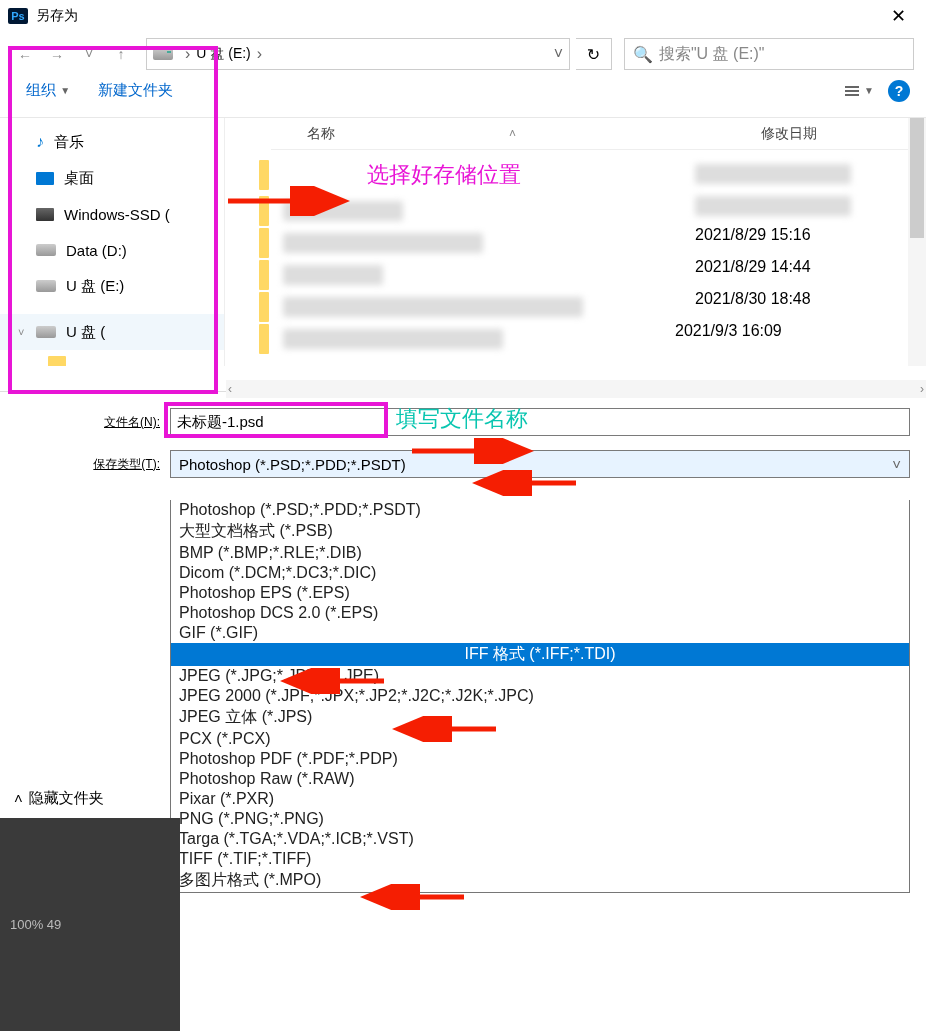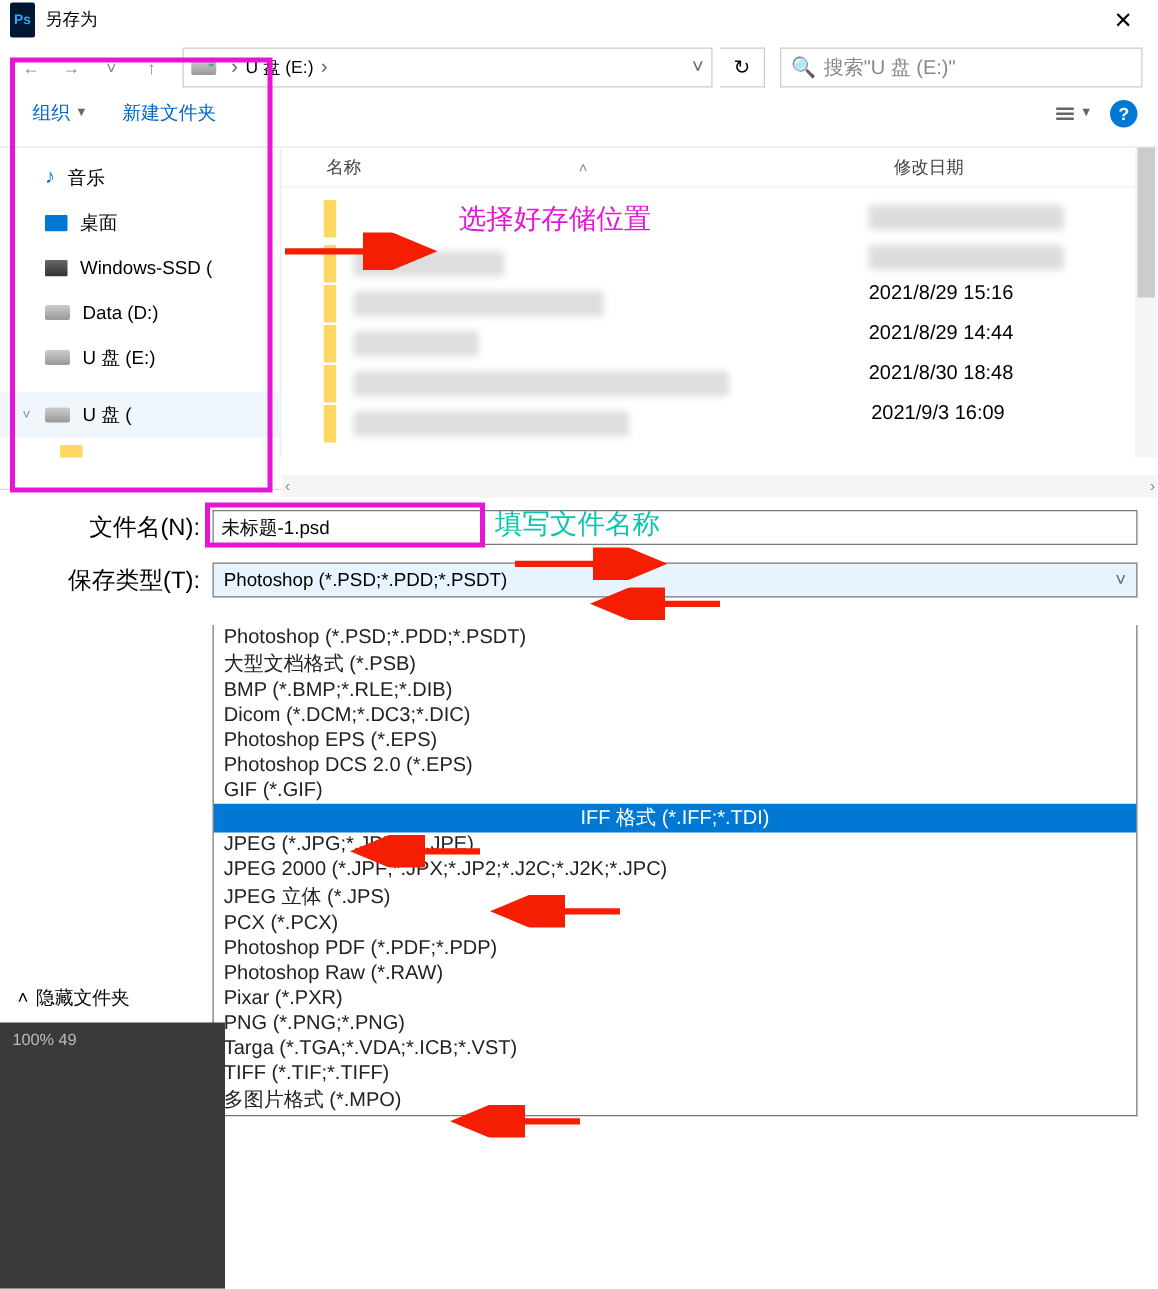--- a/index.html
+++ b/index.html
@@ -1,20 +1,20 @@
 <!DOCTYPE html>
 <html><head>
 <meta charset="utf-8">
 <style>
 * { margin: 0; padding: 0; box-sizing: border-box; font-family: "Microsoft YaHei", "Segoe UI", sans-serif; }
 body { width: 926px; height: 1031px; background: #fff; overflow: hidden; position: relative; }
 
 
 .titlebar { display: flex; align-items: center; height: 32px; padding: 0 8px; }
-.ps-icon { width: 20px; height: 28px; background: #001834; color: #31a8ff; font-size: 11px; font-weight: bold; display: flex; align-items: center; justify-content: center; border-radius: 2px; margin-right: 8px; }
+.ps-icon { width: 20px; height: 16px; background: #001834; color: #31a8ff; font-size: 11px; font-weight: bold; display: flex; align-items: center; justify-content: center; border-radius: 2px; margin-right: 8px; }
 .title-text { font-size: 14px; }
 .close-btn { margin-left: auto; font-size: 18px; padding: 4px 12px; cursor: pointer; }
 
 
 .nav-area { position: relative; height: 360px; border-bottom: 1px solid #ddd; }
 .magenta-box { position: absolute; left: 8px; top: 14px; width: 210px; height: 348px; border: 4px solid #e815d6; z-index: 20; pointer-events: none; }
 
 .addr-row { display: flex; align-items: center; height: 44px; padding: 0 12px; gap: 6px; }
 .nav-btn { width: 26px; height: 26px; display: flex; align-items: center; justify-content: center; color: #888; font-size: 14px; cursor: pointer; }
 .addr-bar { flex: 1; display: flex; align-items: center; border: 1px solid #ccc; height: 32px; padding: 0 6px; margin-left: 6px; }
@@ -43,59 +43,59 @@
 .ico-music { color: #0078d4; font-size: 16px; }
 .ico-desktop { width: 18px; height: 13px; background: #0078d4; border-radius: 1px; }
 .ico-ssd { width: 18px; height: 13px; background: linear-gradient(#666,#333); border-radius: 1px; position: relative; }
 .ico-drive2 { width: 20px; height: 12px; background: linear-gradient(#ccc,#999); border-radius: 2px; }
 .tree-item.sel { background: #f0f7fc; }
 .chev { position: absolute; left: 18px; color: #888; font-size: 11px; }
 .tree-folder { display: flex; align-items: center; padding-left: 48px; height: 26px; font-size: 14px; gap: 8px; }
 .folder-ico { width: 18px; height: 14px; background: #ffd864; border-radius: 1px; }
 
 
-.filelist { flex: 1; position: relative; border-left: 1px solid #eee; }
+.filelist { flex: 1; position: relative; border-left: 1px solid #eee; padding-left: 46px; }
 .fl-header { display: flex; height: 32px; align-items: center; border-bottom: 1px solid #eee; font-size: 14px; color: #444; position: relative; }
 .fl-h-name { position: absolute; left: 36px; }
 .fl-h-date { position: absolute; left: 470px; margin-left: 20px; }
 .fl-h-sort { position: absolute; left: 238px; font-size: 12px; color: #888; }
 .annot1 { position: absolute; left: 142px; top: 42px; color: #e815d6; font-size: 22px; font-weight: 500; z-index: 5; }
 
 .blur-row { position: absolute; height: 30px; display: flex; align-items: center; gap: 12px; }
 .blur { background: #ddd; filter: blur(3px); border-radius: 2px; }
 .fl-date { position: absolute; font-size: 16px; color: #000000; }
 .folder-small { position: absolute; width: 10px; height: 30px; background: #ffd864; border-radius: 1px; }
 
 .scroll-v { position: absolute; right: 0; top: 0; width: 18px; height: 100%; background: #f5f5f5; }
 .scroll-thumb { position: absolute; right: 2px; top: 0; width: 14px; height: 120px; background: #ccc; }
 .scroll-h { position: absolute; left: 226px; right: 0; bottom: -32px; height: 18px; background: #f5f5f5; display: flex; align-items: center; justify-content: space-between; padding: 0 2px; }
 .sch-btn { color: #888; font-size: 12px; }
 
 
 .fn-area { padding: 12px 16px; position: relative; }
 .fn-row { display: flex; align-items: center; height: 36px; margin-bottom: 6px; position: relative; }
-.fn-label { width: 154px; text-align: right; font-size: 19px; padding-right: 10px; }
+.fn-label { width: 154px; text-align: right; font-size: 12px; padding-right: 10px; text-decoration: underline; }
 .fn-input-wrap { position: relative; flex: 1; }
 .fn-input { width: 100%; height: 28px; border: 1px solid #7a7a7a; padding: 0 6px; font-size: 15px; outline: none; }
 .magenta-box2 { position: absolute; left: -6px; top: -6px; width: 224px; height: 36px; border: 4px solid #e815d6; pointer-events: none; z-index: 10; }
 .annot2 { position: absolute; left: 380px; top: 0px; color: #09c5b0; font-size: 22px; font-weight: 500; }
 
 .ft-select { display: flex; align-items: center; height: 28px; }
 .ft-current { flex: 1; height: 28px; border: 1px solid #7a7a7a; background: #e7f3ff; padding: 0 8px; font-size: 15px; display: flex; align-items: center; position: relative; }
 .ft-dd { margin-left: auto; color: #666; }
 
 
 .ft-panel { margin-left: 170px; border: 1px solid #767676; border-top: none; background: #fff; max-width: 740px; }
 .ft-opt { padding: 1px 8px; font-size: 16px; color: #222; white-space: nowrap; cursor: pointer; position: relative; }
 .ft-opt.highlight { background: #0078d4; color: #fff; text-align: center; }
 
 
 .bottom { position: absolute; left: 0; bottom: 0; width: 180px; height: 252px; display: flex; flex-direction: column; }
 .hide-folders { padding: 10px 14px; display: flex; align-items: center; font-size: 15px; gap: 6px; }
-.dark-bar { flex: 1; background: #3a3a3a; color: #bbb; display: flex; align-items: flex-start; padding: 6px 10px; font-size: 13px; }
+.dark-bar { flex: 1; background: #3a3a3a; color: #bbb; display: flex; align-items: center; padding: 6px 10px; font-size: 13px; }
 
 
 .ra { position: absolute; z-index: 30; }
 </style>
 </head>
 <body>
 
 <div class="titlebar">
   <div class="ps-icon">Ps</div>
   <div class="title-text">另存为</div>
@@ -202,21 +202,21 @@
       <div class="blur-row" style="left:58px;top:174px">
           <div class="blur" style="width:300px;height:20px"></div>
         </div>
       <div class="blur-row" style="left:58px;top:206px">
           <div class="blur" style="width:220px;height:20px"></div>
         </div>
 
       <div class="fl-date" style="left:470px;top:108px">2021/8/29 15:16</div>
       <div class="fl-date" style="left:470px;top:140px">2021/8/29 14:44</div>
       <div class="fl-date" style="left:470px;top:172px">2021/8/30 18:48</div>
-      <div class="fl-date" style="left:472px;top:204px">2021/9/3 16:09</div>
+      <div class="fl-date" style="left:450px;top:204px">2021/9/3 16:09</div>
 
       <div class="scroll-v">
           <div class="scroll-thumb"></div>
         </div>
     </div>
 
     <div class="scroll-h">
       <span class="sch-btn">‹</span>
       <span class="sch-btn">›</span>
     </div>

